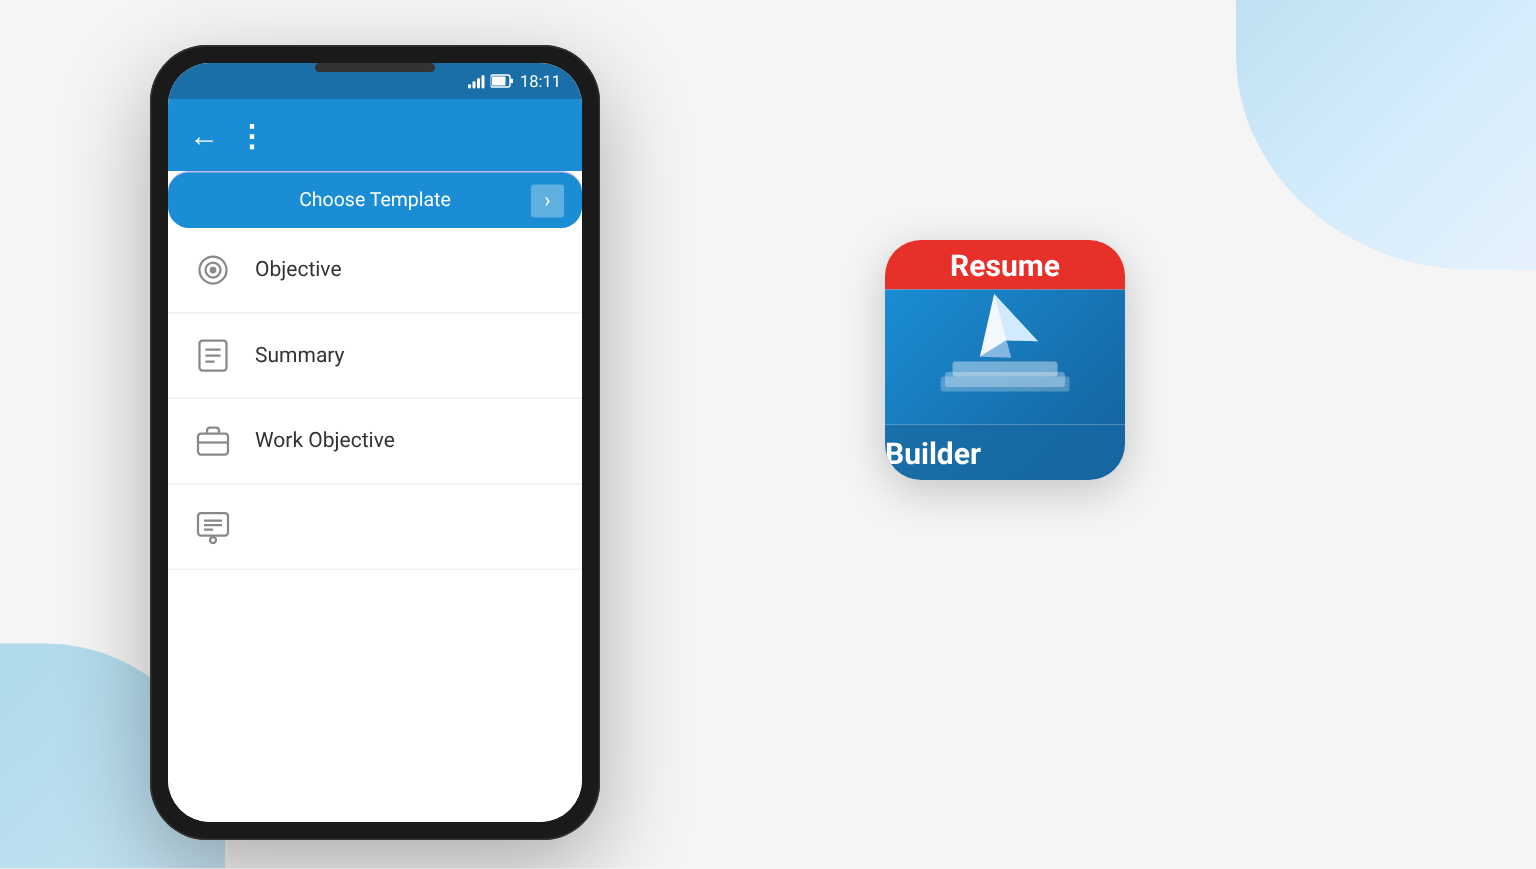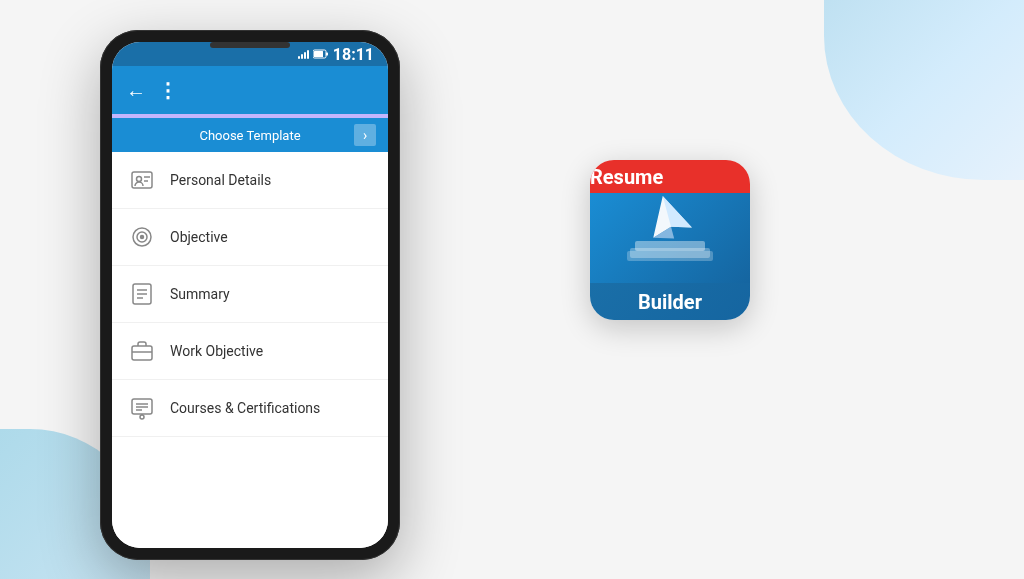--- a/index.html
+++ b/index.html
@@ -83,22 +83,22 @@
       height: 24px;
       display: flex;
       align-items: center;
       justify-content: flex-end;
       padding: 0 14px;
       flex-shrink: 0;
     }
 
     .status-bar-time {
       color: white;
-      font-size: 16px;
-      font-weight: 700;
+      font-size: 11px;
+      font-weight: 400;
     }
 
     .status-icons {
       display: flex;
       align-items: center;
       gap: 4px;
       margin-right: 4px;
     }
 
     .signal-icon {
@@ -150,21 +150,22 @@
     
     .choose-template-bar {
       background: #1a8dd4;
       height: 38px;
       display: flex;
       align-items: center;
       justify-content: center;
       padding: 0 14px;
       flex-shrink: 0;
       position: relative;
-      border-top: 4px solid #c4b5fd;
+      border-top: 1px solid #c4b5fd;
+      border-radius: 14px;
     }
 
     .choose-template-text {
       color: white;
       font-size: 13px;
       font-weight: 400;
     }
 
     .choose-template-arrow {
       position: absolute;
@@ -236,21 +237,21 @@
       box-shadow: 0 8px 30px rgba(0,0,0,0.2);
       display: flex;
       flex-direction: column;
     }
 
     .app-icon-top {
       background: #e8302a;
       height: 40px;
       display: flex;
       align-items: center;
-      justify-content: flex-start;
+      justify-content: center;
     }
 
     .app-icon-top-text {
       color: white;
       font-size: 20px;
       font-weight: 700;
     }
 
     .app-icon-middle {
       background: linear-gradient(135deg, #1a8dd4 0%, #1565a0 100%);
@@ -259,21 +260,21 @@
       align-items: center;
       justify-content: center;
       position: relative;
     }
 
     .app-icon-bottom {
       background: linear-gradient(135deg, #1a6fa8 0%, #1565a0 100%);
       height: 44px;
       display: flex;
       align-items: center;
-      justify-content: center;
+      justify-content: flex-start;
     }
 
     .app-icon-bottom-text {
       color: white;
       font-size: 20px;
       font-weight: 700;
     }
   </style>
 </head>
 <body>
@@ -309,32 +310,20 @@
         <span class="header-more">⋮</span>
       </div>
 
       <div class="choose-template-bar">
         <span class="choose-template-text">Choose Template</span>
         <span class="choose-template-arrow">›</span>
       </div>
 
       <div class="menu-list">
 
-        <div class="menu-item">
-          <div class="menu-icon">
-            <svg viewBox="0 0 24 24">
-                <rect x="2" y="4" width="20" height="16" rx="2"></rect>
-                <circle cx="9" cy="11" r="2.5"></circle>
-                <path d="M5 18c0-2.2 1.8-4 4-4h0c2.2 0 4 1.8 4 4"></path>
-                <line x1="14" y1="9" x2="20" y2="9"></line>
-                <line x1="14" y1="13" x2="18" y2="13"></line>
-              </svg>
-          </div>
-          <span class="menu-label">Personal Details</span>
-        </div>
 
         <div class="menu-item">
           <div class="menu-icon">
             <svg viewBox="0 0 24 24">
                 <circle cx="12" cy="12" r="9"></circle>
                 <circle cx="12" cy="12" r="5"></circle>
                 <circle cx="12" cy="12" r="1.5" fill="#888"></circle>
               </svg>
           </div>
           <span class="menu-label">Objective</span>
@@ -368,21 +357,20 @@
           <div class="menu-icon">
             <svg viewBox="0 0 24 24">
                 <rect x="2" y="3" width="20" height="15" rx="2"></rect>
                 <circle cx="12" cy="21" r="2"></circle>
                 <line x1="12" y1="18" x2="12" y2="19"></line>
                 <line x1="6" y1="8" x2="18" y2="8"></line>
                 <line x1="6" y1="11" x2="18" y2="11"></line>
                 <line x1="6" y1="14" x2="12" y2="14"></line>
               </svg>
           </div>
-          <span class="menu-label">Courses &amp; Certifications</span>
         </div>
 
 
       </div>
     </div>
   </div>
 </div>
 
 <div class="app-icon-wrapper">
   <div class="app-icon">

